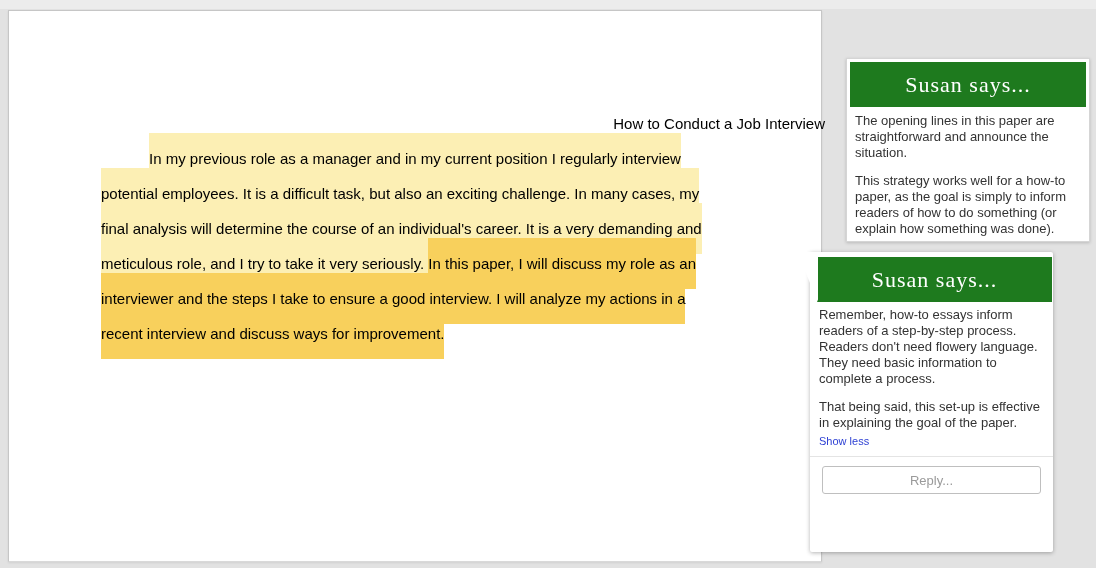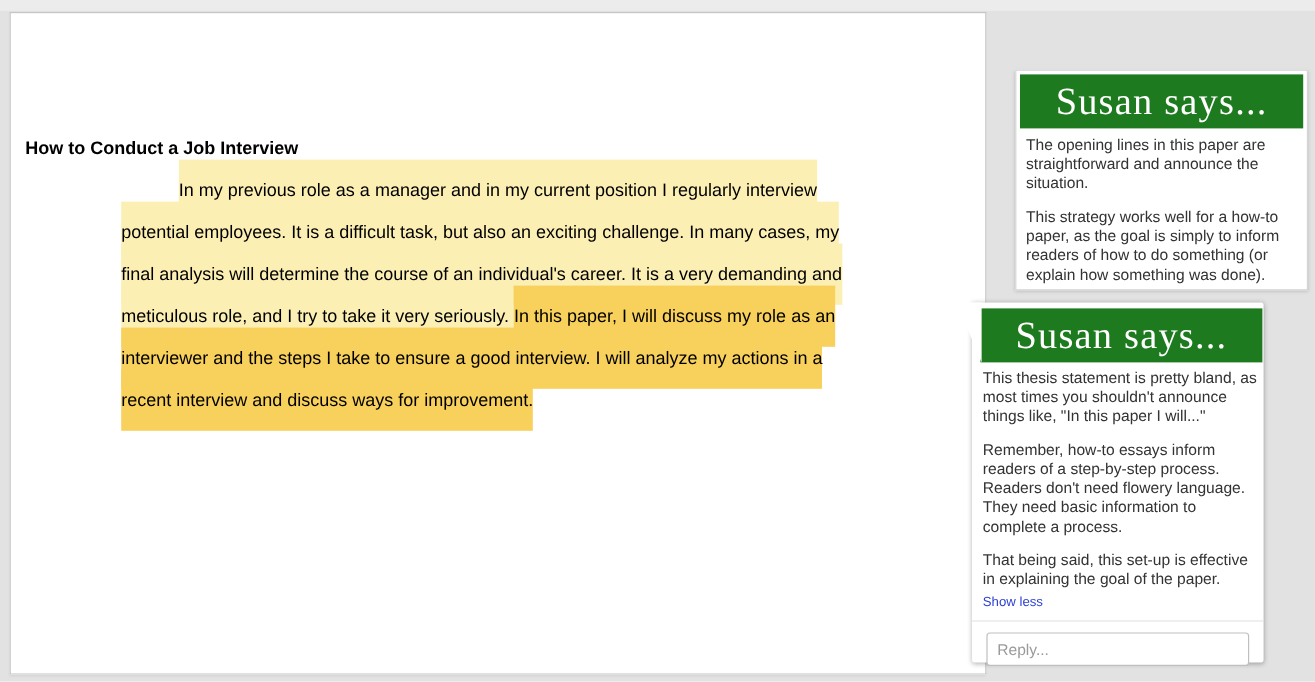--- a/index.html
+++ b/index.html
@@ -27,27 +27,26 @@
     left: 8px; top: 10px;
     width: 814px; height: 552px;
     background: var(--page-bg, #ffffff);
     border: 1px solid var(--page-border, #c6c6c6);
     border-bottom-color: #d9d9d9;
     box-sizing: border-box;
     box-shadow: 0 1px 2px rgba(0,0,0,0.08);
   }
   .doc-title {
     position: absolute;
-    left: 12px; top: 95px;
+    left: 4px; top: 95px;
     width: 100%;
-    text-align: left;
+    text-align: right;
     font-size: 15px;
     line-height: 35px;
     color: var(--doc-text, #000000);
-    font-weight: bold;
   }
   .doc-paragraph {
     position: absolute;
     left: 92px; top: 130px;
     width: 625px;
     margin: 0;
     font-size: 15px;
     line-height: 35px;
     text-indent: 48px;
     color: var(--doc-text, #000000);
@@ -57,21 +56,21 @@
   .hl-dark  { background: var(--hl-dark, #f8d05c); text-align: center; }
 
   
   .susan-header {
     background: var(--green, #1e7a1e);
     color: #ffffff;
     height: 45px;
     line-height: 45px;
     text-align: center;
     font-family: cursive;
-    font-size: 32px;
+    font-size: 22px;
     letter-spacing: 1px;
     overflow: hidden;
   }
   .comment-body {
     font-size: 13px;
     line-height: 16px;
     color: var(--comment-text, #333333);
   }
   .comment-body p { margin: 0 0 12px 0; }
   .comment-body p:last-of-type { margin-bottom: 2px; }
@@ -129,20 +128,21 @@
     margin: 9px 12px 0 12px;
     width: calc(100% - 24px);
     height: 28px;
     border: 1px solid #bfbfbf;
     border-radius: 3px;
     padding: 0 8px;
     font-family: "Liberation Sans", sans-serif;
     font-size: 13px;
     color: #333333;
     background: #ffffff;
+    text-align: center;
   }
   .reply-input::placeholder { color: #9a9a9a; }
 </style>
 </head>
 <body>
 
 <div class="top-strip"></div>
 
 <div class="doc-page">
   <div class="doc-title">How to Conduct a Job Interview</div>
@@ -155,20 +155,19 @@
     <p>The opening lines in this paper are straightforward and announce the situation.</p>
     <p>This strategy works well for a how-to paper, as the goal is simply to inform readers of how to do something (or explain how something was done).</p>
   </div>
 </div>
 
 <div class="comment-panel">
   <div class="beak"></div>
   <div class="panel-comment">
     <div class="susan-header">Susan says...</div>
     <div class="comment-body">
-      <p>This thesis statement is pretty bland, as most times you shouldn't announce things like, "In this paper I will..."</p>
       <p>Remember, how-to essays inform readers of a step-by-step process. Readers don't need flowery language. They need basic information to complete a process.</p>
       <p>That being said, this set-up is effective in explaining the goal of the paper.</p>
       <a class="show-less">Show less</a>
     </div>
   </div>
   <input class="reply-input" type="text" placeholder="Reply..." style="">
 </div>
 
 </body></html>

